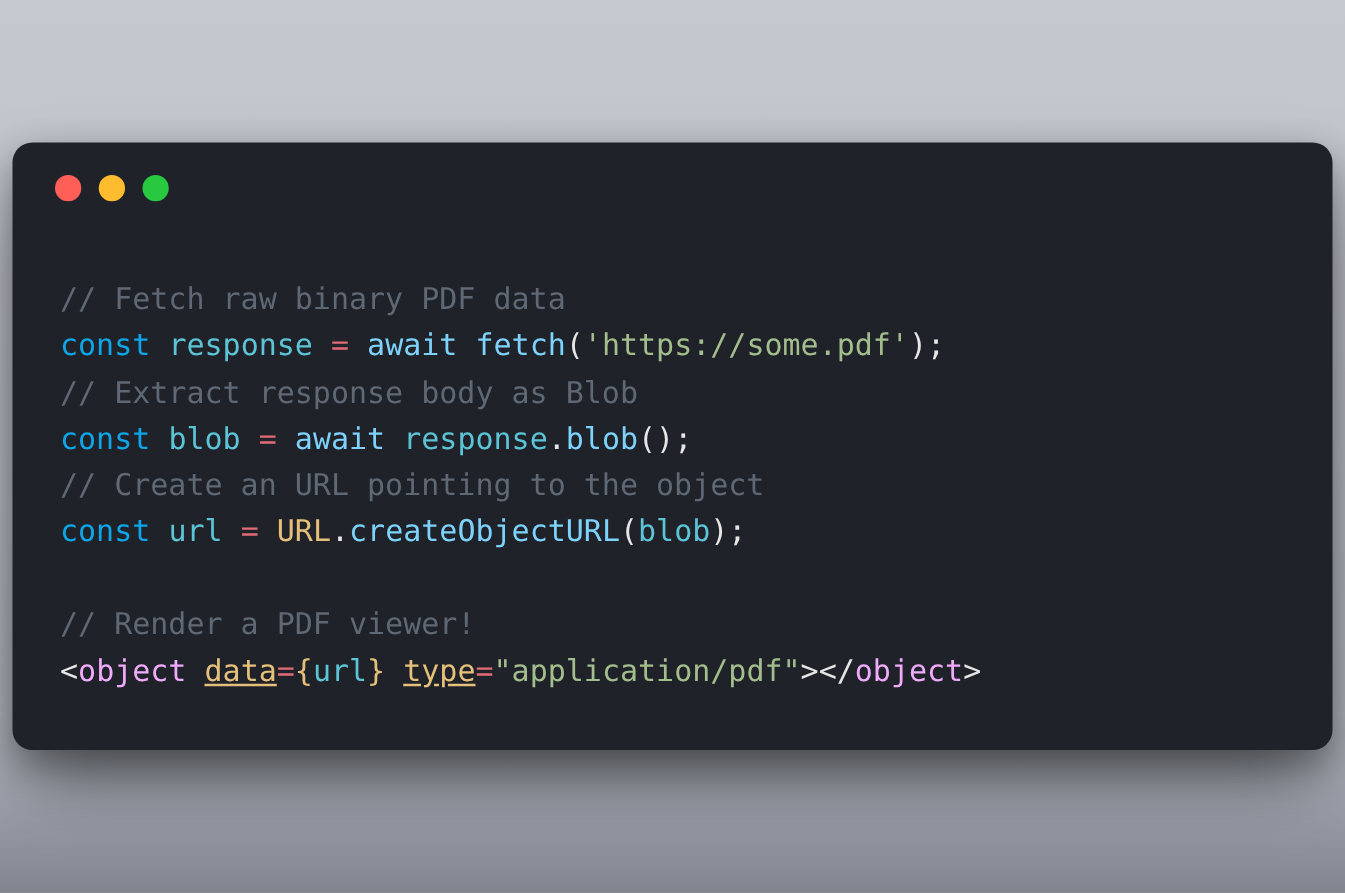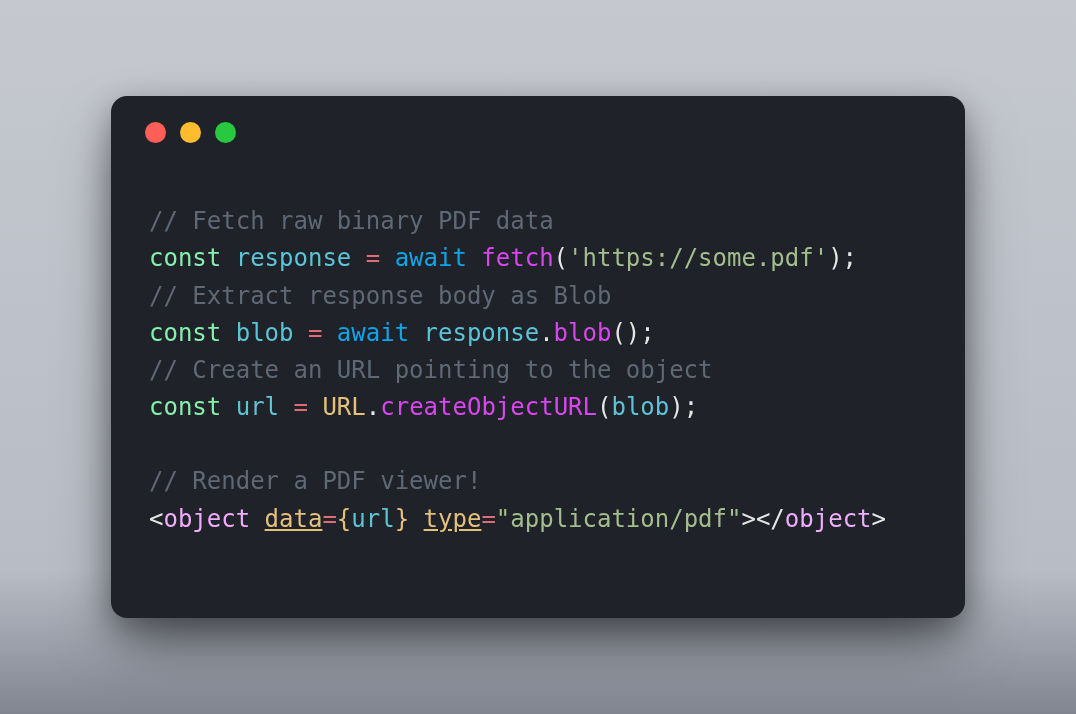--- a/index.html
+++ b/index.html
@@ -7,25 +7,25 @@
     width: 1076px;
     height: 714px;
     background: linear-gradient(180deg, #c5c8cf 0%, #b8bcc5 80%, #808590 100%);
     display: flex;
     align-items: center;
     justify-content: center;
     overflow: hidden;
     font-family: ui-monospace, "SF Mono", Menlo, Consolas, monospace;
   }
   .editor-window {
-    width: 854px;
+    width: 1056px;
     background: #1f2228;
     border-radius: 16px;
     box-shadow: 0 30px 60px -10px rgba(0,0,0,0.5), 0 10px 30px rgba(0,0,0,0.3);
-    padding-bottom: 80px;
+    padding-bottom: 44px;
   }
   .titlebar {
     display: flex;
     gap: 14px;
     padding: 26px 34px 10px 34px;
   }
   .traffic-dot {
     width: 21px;
     height: 21px;
     border-radius: 50%;
@@ -34,26 +34,26 @@
   .dot-yellow { background: #febc2e; }
   .dot-green { background: #28c840; }
   .code {
     padding: 50px 38px 0 38px;
     font-size: 24px;
     line-height: 1.55;
     white-space: pre;
     color: #e6e6e6;
   }
   .comment { color: #5f6875; }
-  .kw { color: #86efac; }
+  .kw { color: #0ea5e9; }
   .var { color: #5cc4d6; }
-  .fn { color: #d946ef; margin-top: 30px; }
+  .fn { color: #7dd3fc; margin-top: 30px; }
   .str { color: #a3be8c; }
   .op { color: #e06c75; }
-  .await { color: #0ea5e9; }
+  .await { color: #7dd3fc; }
   .class { color: #e5c07b; }
   .punc { color: #e6e6e6; }
   .tag { color: #f0abfc; }
   .attr { color: #e5c07b; text-decoration: underline; }
   .brace { color: #e5c07b; }
 </style>
 </head>
 <body>
 
 <div class="editor-window">

